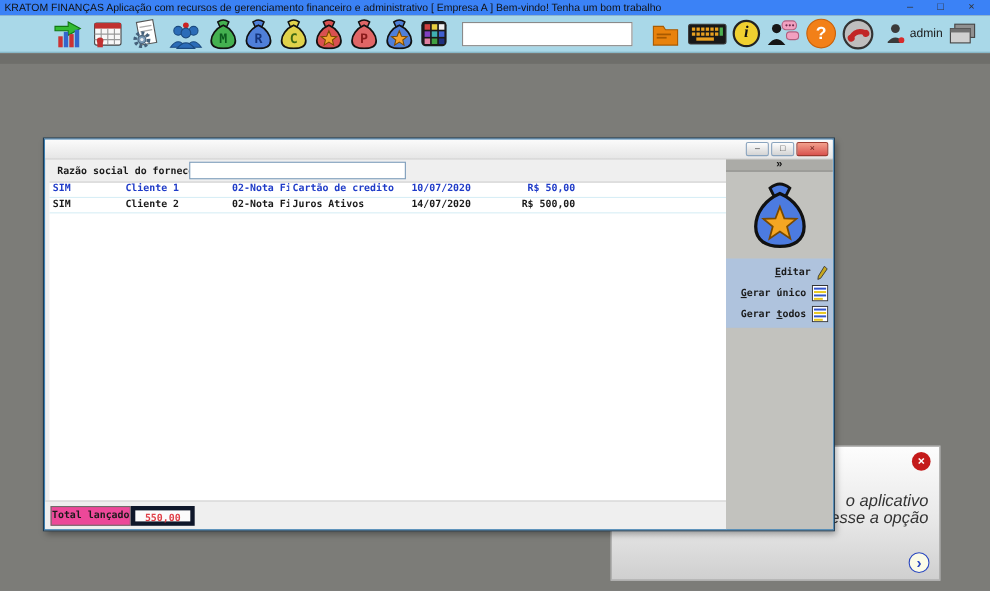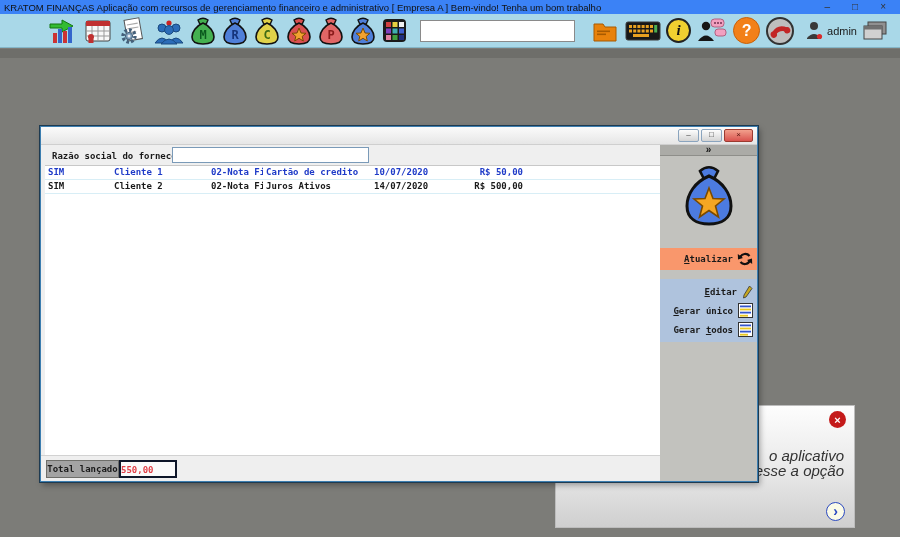--- a/index.html
+++ b/index.html
@@ -60,24 +60,24 @@
   .th { border-right:1px solid #C8C8C8; text-align:center; line-height:14px; overflow:hidden; white-space:nowrap; cursor:pointer; }
   .th.sel { background:#1F86D2; color:#0B3358; }
   .trow { display:flex; height:14px; border-bottom:1px solid #D8EEF6; cursor:pointer; }
   .td { line-height:13px; padding-left:3px; overflow:hidden; white-space:nowrap; }
   .td.num { text-align:right; padding-right:6px; padding-left:0; }
   .c0{width:66px} .c1{width:97px} .c2{width:55px} .c3{width:108px} .c4{width:65px} .c5{width:93px} .c6{width:67px} .c7{width:64px}
   .row-blue .td { color:#1F3BC8; }
   .row-black .td { color:#1A1A1A; }
 
   .cw-footer { position:absolute; left:0; right:0; bottom:0; height:26px; background:#EFEFEF; border-top:1px solid #D2D2D2; }
-  .total-label { position:absolute; left:5px; top:4px; width:73px; height:18px; background:#a3a3a3;
+  .total-label { position:absolute; left:5px; top:4px; width:73px; height:18px; background:#ec4899;
     border:1px solid #6E6E6A; text-align:center; line-height:16px; }
   .total-value { position:absolute; left:78px; top:4px; width:58px; height:18px; background:#FBFBFB;
-    border:2px solid #0f172a; text-align:left; line-height:16px; color:#E04048 !important; }
+    border:4px solid #0f172a; text-align:center; line-height:16px; color:#E04048 !important; }
 
   .cw-panel { position:absolute; right:0; top:18px; width:97px; bottom:0; background:#C2C2BE; }
   .panel-collapse { height:11px; background:#ABABA7; border-bottom:1px solid #8E8E8A; text-align:center;
     font-size:10px; font-weight:bold; line-height:9px; color:#111; cursor:pointer; }
   .panel-bag { display:block; margin:6px auto 0; }
   .btn-update { position:relative; margin-top:22px; height:22px; background:#F9976C; cursor:pointer;
     display:flex; align-items:center; justify-content:center; gap:4px; }
   .btn-update svg { position:absolute; right:4px; top:3px; }
   .panel-blue { margin-top:9px; background:#AFC3DD; padding:3px 0; }
   .pb-row { height:19px; display:flex; align-items:center; justify-content:flex-end; gap:5px; padding-right:4px; cursor:pointer; }
@@ -318,29 +318,20 @@
       </div>
     </div>
 
     <div class="cw-panel">
       <div class="panel-collapse">»</div>
       <svg class="panel-bag" width="58" height="64">
         <path d="M20 9 Q29 1.5 38 9 L34 17 Q29 14 24 17 Z" fill="#4C7BE0" stroke="#111" stroke-width="2.6"></path>
         <path d="M29 14 C15 20 7 32 7 44 C7 57 17 62 29 62 C41 62 51 57 51 44 C51 32 43 20 29 14 Z" fill="#4C7BE0" stroke="#111" stroke-width="3"></path>
         <polygon points="29,26 33,36.5 44,37 35.5,44 38.5,55 29,48.5 19.5,55 22.5,44 14,37 25,36.5" fill="#F5A623" stroke="#7A4A00" stroke-width="1.6"></polygon>
       </svg>
-      <div class="btn-update">
-        <span class="mono"><span></span><span class="accel">A</span><span>tualizar</span></span>
-        <svg width="16" height="16">
-          <path d="M12.5 5 A5.5 5.5 0 0 0 3.2 6.2" stroke="#111" stroke-width="2.2" fill="none"></path>
-          <polygon points="0.8,3 6,7 1,8.6" fill="#111"></polygon>
-          <path d="M3.5 11 A5.5 5.5 0 0 0 12.8 9.8" stroke="#111" stroke-width="2.2" fill="none"></path>
-          <polygon points="15.2,13 10,9 15,7.4" fill="#111"></polygon>
-        </svg>
-      </div>
       <div class="panel-blue">
         <div class="pb-row">
           <span class="mono"><span></span><span class="accel">E</span><span>ditar</span></span>
           <svg width="11" height="14">
               <polygon points="7.5,1 10,3.5 4,12 1.5,13 2,10" fill="#C8A820" stroke="#333" stroke-width="0.8"></polygon>
             </svg>
         </div>
         <div class="pb-row">
           <span class="mono"><span></span><span class="accel">G</span><span>erar único</span></span>
           <svg width="15" height="15">

